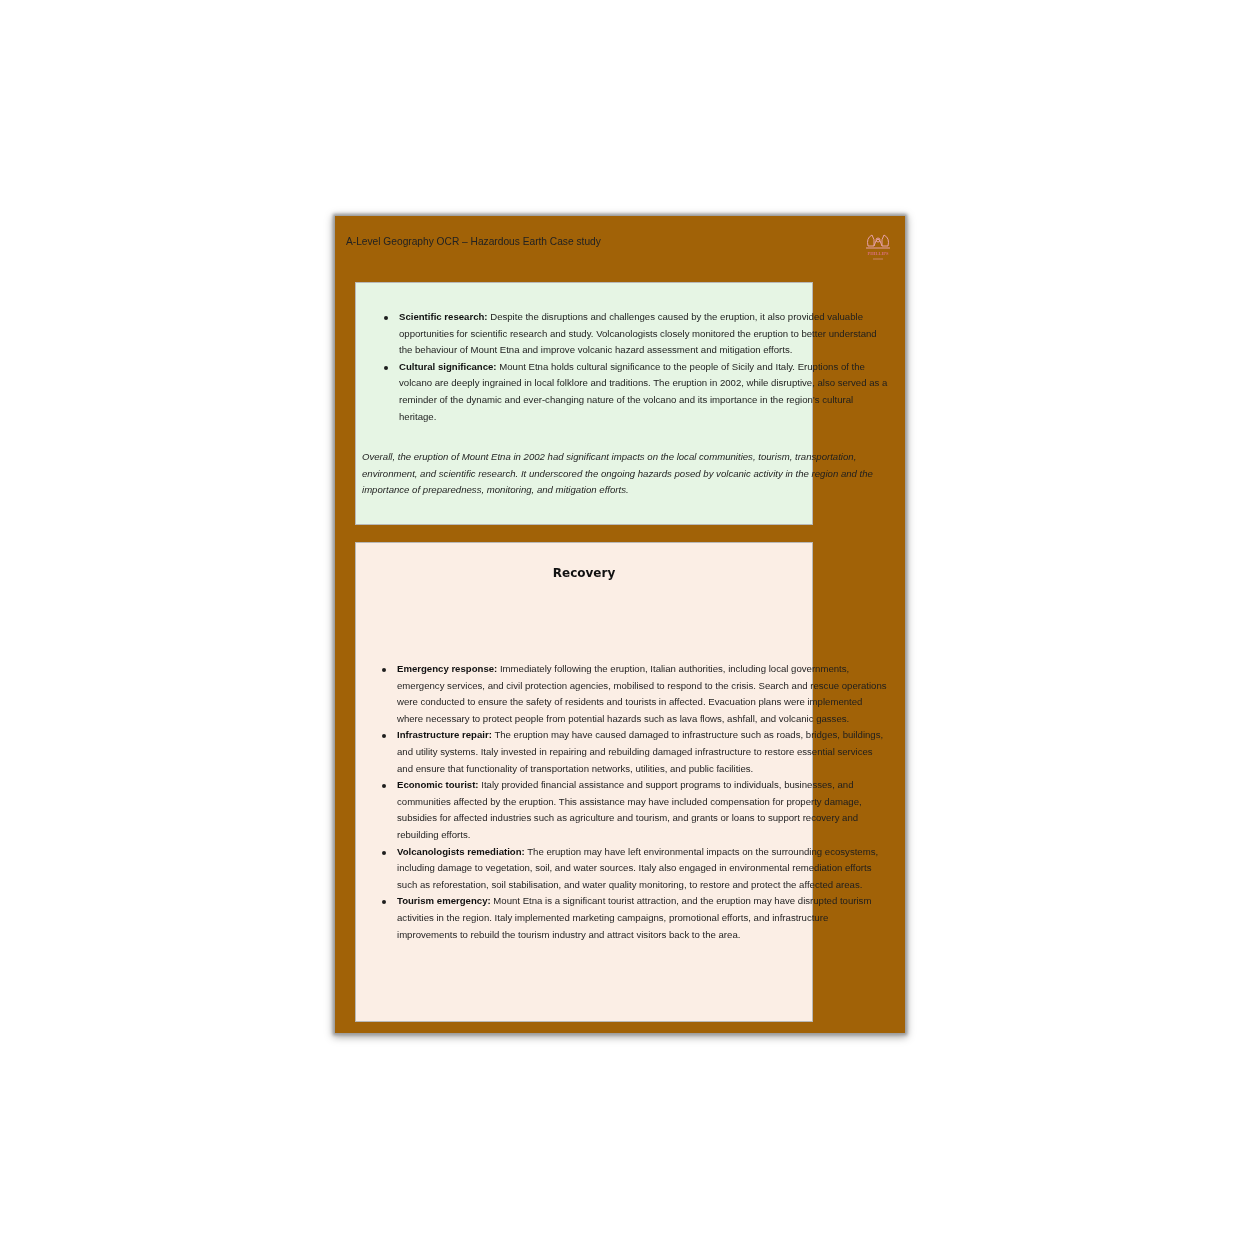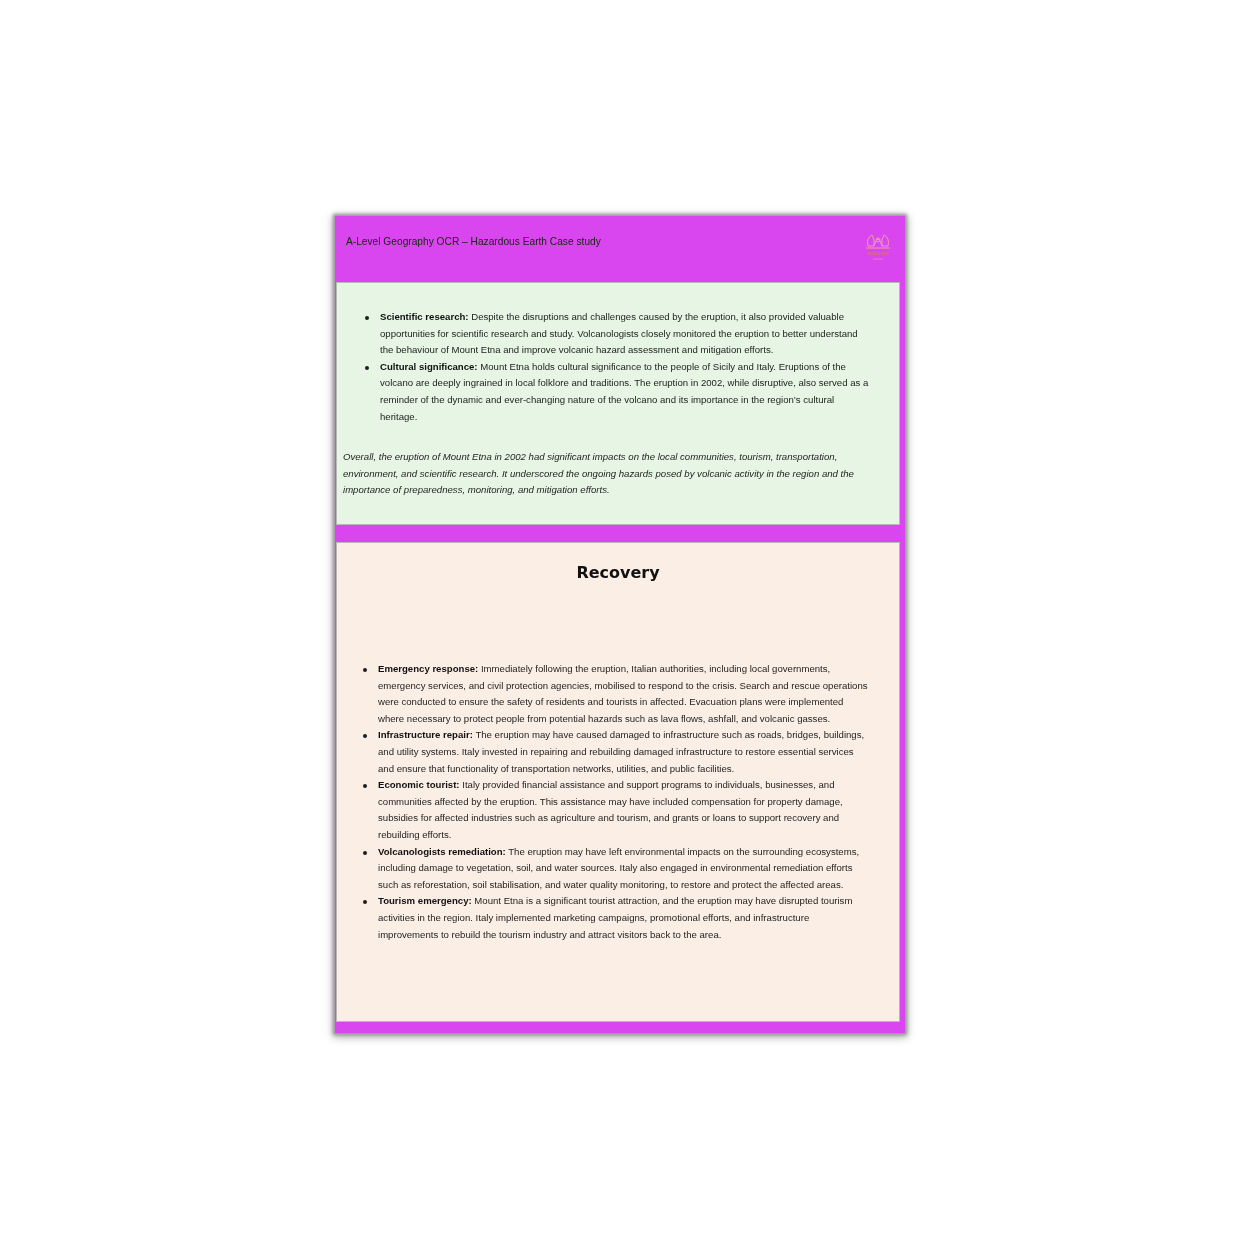--- a/index.html
+++ b/index.html
@@ -2,46 +2,46 @@
 <html><head>
 <meta charset="utf-8">
 <style>
   html, body { margin:0; padding:0; }
   body {
     width:1238px; height:1254px; background:#ffffff; position:relative; overflow:hidden;
     font-family:"Liberation Sans", sans-serif; color:#1e1e1e;
   }
   .page {
     position:absolute; left:335px; top:216px; width:570px; height:817px;
-    background:#d946ef;
+    background:#a16207;
     box-shadow: 0 0 3px 2px #9a9a9a, 0 2px 8px 2px rgba(0,0,0,0.35);
   }
   .header-title {
     position:absolute; left:11px; top:20px; font-size:10.2px; color:#222;
   }
   .logo {
     position:absolute; left:525px; top:14px; width:36px; height:34px;
   }
   .box {
-    position:absolute; left:1px; width:564px; border:1px solid #b8b8b8;
+    position:absolute; left:20px; width:458px; border:1px solid #b8b8b8;
     box-sizing:border-box; font-size:9.6px; line-height:16.6px;
   }
   .box-green { top:66px; height:243px; background:#e6f5e4; }
   .box-peach { top:326px; height:480px; background:#fbeee5; }
   ul { margin:0; padding:0; list-style:none; }
   li { position:relative; }
   li .bullet {
     position:absolute; left:-15px; top:7px; width:4px; height:4px; border-radius:50%; background:#1e1e1e;
   }
   b { font-weight:bold; color:#111; }
   .green-list { position:absolute; left:43px; top:26px; width:490px; }
   .green-para { position:absolute; left:6px; top:166px; width:528px; }
   .recovery-title {
     position:absolute; left:0; width:100%; top:22px; text-align:center;
-    font-family:"DejaVu Sans", sans-serif; font-weight:bold; font-size:16px; color:#111;
+    font-family:"DejaVu Sans", sans-serif; font-weight:bold; font-size:12px; color:#111;
   }
   .peach-intro { position:absolute; left:6px; top:52px; width:528px; }
   .peach-intro2 { position:absolute; left:6px; top:92px; width:528px; }
   .peach-list { position:absolute; left:41px; top:118px; width:494px; }
 </style>
 </head>
 <body>
 
 <div class="page">
   <div class="header-title">A-Level Geography OCR – Hazardous Earth Case study</div>

